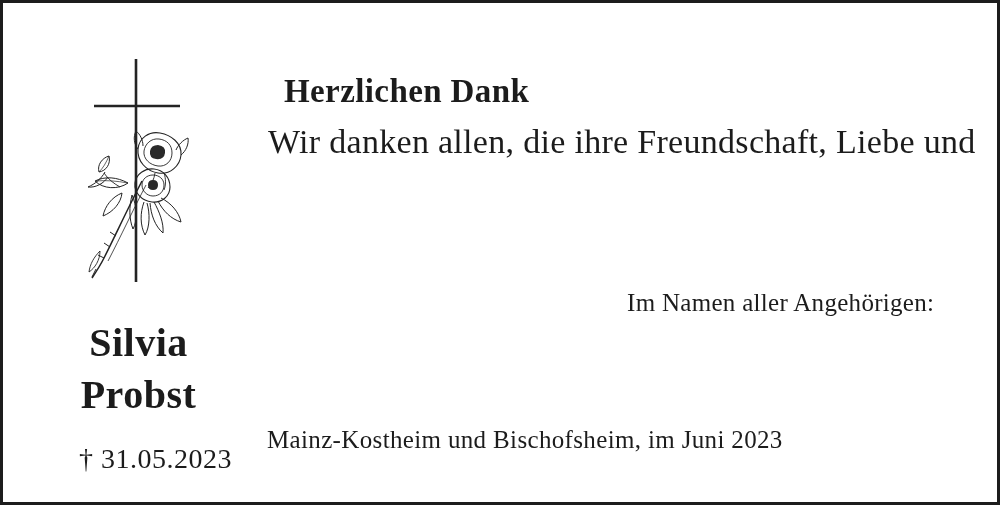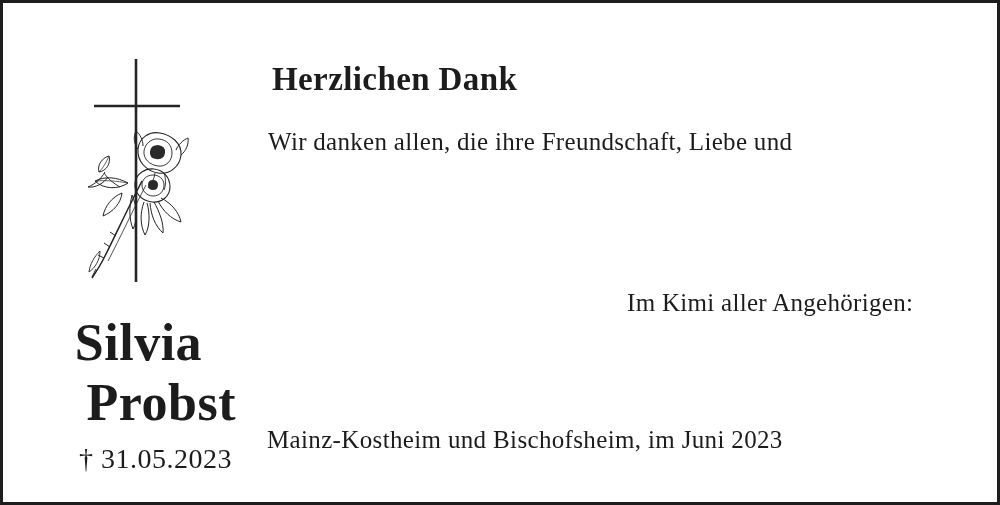--- a/index.html
+++ b/index.html
@@ -22,32 +22,32 @@
     position: absolute;
     left: 57px;
     top: 48px;
     width: 135px;
     height: 240px;
   }
   .heading {
     position: absolute;
     left: 265px;
     top: 56px;
-    margin: 4px;
+    margin: 16px;
     font-size: 33px;
     line-height: 33px;
     font-weight: 700;
     letter-spacing: 0.4px;
     white-space: nowrap;
   }
   .body-text {
     position: absolute;
     left: 265px;
     top: 122px;
-    font-size: 25px;
+    font-size: 34px;
     line-height: 34px;
     letter-spacing: 0.3px;
     white-space: nowrap;
   }
   .family-intro {
     position: absolute;
     left: 624px;
     top: 287px;
     font-size: 25px;
     line-height: 26px;
@@ -66,27 +66,26 @@
   }
   .name-block {
     position: absolute;
     left: 38px;
     top: 314px;
     width: 195px;
     text-align: center;
     font-weight: 700;
   }
   .name-line {
-    font-size: 52px;
+    font-size: 40px;
     line-height: 52px;
     letter-spacing: 0.5px;
   }
   .name-line + .name-line {
-    margin-top: 8px;
-    text-align: right;
+    margin-top: 0;
   }
   .death-date {
     position: absolute;
     left: 57px;
     top: 442px;
     font-size: 28px;
     line-height: 28px;
     letter-spacing: 0.5px;
     white-space: nowrap;
     margin-left: 19px;
@@ -150,21 +149,21 @@
       </g>
     </svg>
   </div>
 
   <h1 class="heading">Herzlichen Dank</h1>
 
   <div class="body-text">
     <div>Wir danken allen, die ihre Freundschaft, Liebe und</div>
   </div>
 
-  <div class="family-intro">Im Kimi aller Angehörigen:</div>
+  <div class="family-intro">Im Namen aller Angehörigen:</div>
 
 
   <div class="name-block">
     <div class="name-line">Silvia</div>
     <div class="name-line">Probst</div>
   </div>
 
   <div class="death-date">† 31.05.2023</div>
 
   <div class="place-line">Mainz-Kostheim und Bischofsheim, im Juni 2023</div>

